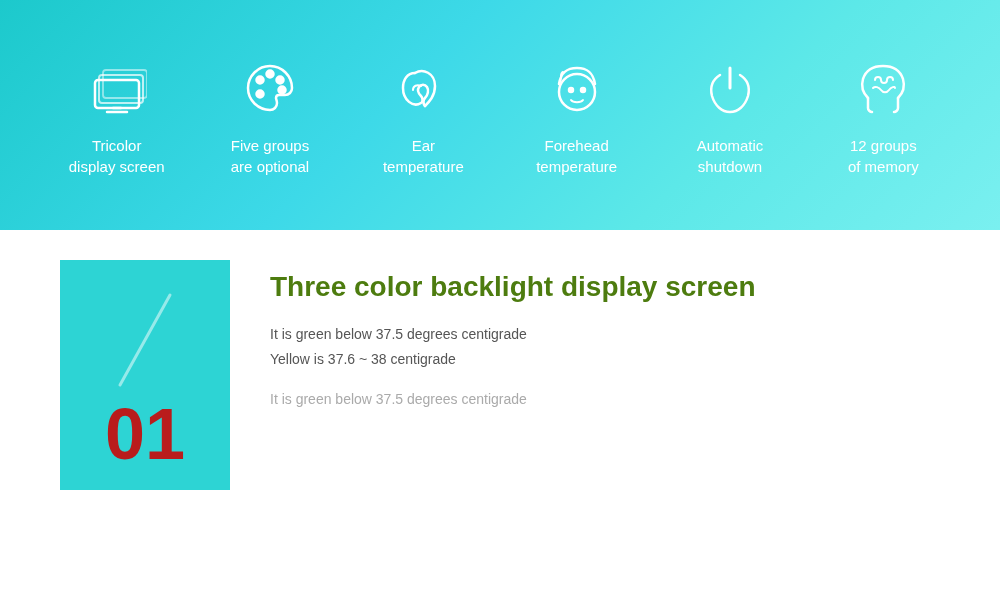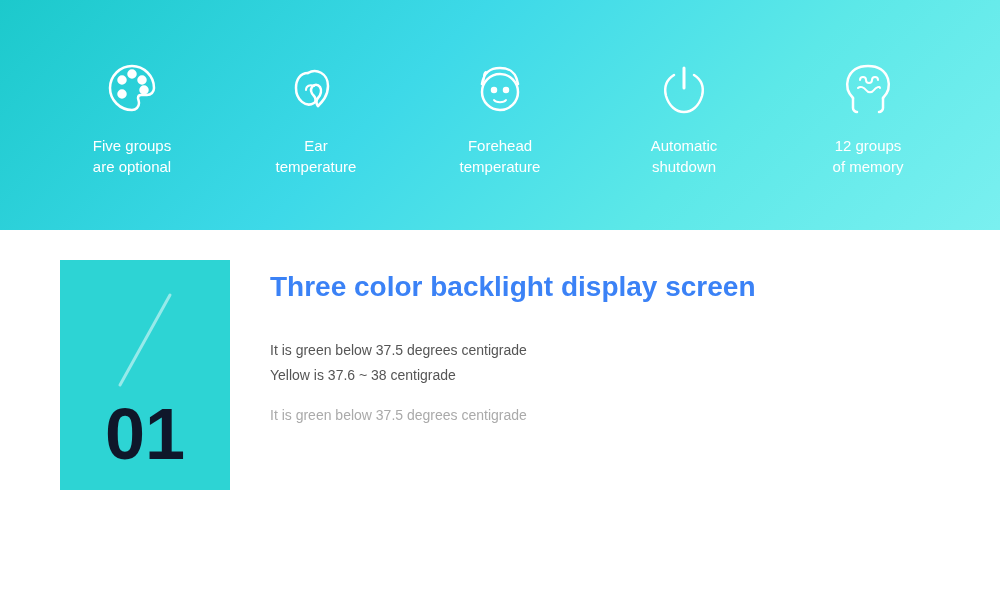--- a/index.html
+++ b/index.html
@@ -99,35 +99,35 @@
     }
 
     .diagonal-line svg {
       width: 80px;
       height: 100px;
     }
 
     .big-number {
       font-size: 72px;
       font-weight: bold;
-      color: #0f172a;
+      color: #b91c1c;
       line-height: 1;
       z-index: 1;
     }
 
     .content-area {
       flex: 1;
       padding-top: 10px;
     }
 
     .section-title {
       font-size: 28px;
       font-weight: bold;
-      color: #3b82f6;
-      margin-bottom: 34px;
+      color: #4d7c0f;
+      margin-bottom: 18px;
       line-height: 1.2;
     }
 
     .description-text {
       font-size: 14px;
       color: #555;
       line-height: 1.8;
       margin-bottom: 16px;
     }
 
@@ -152,20 +152,36 @@
       width: 180px;
       height: 220px;
     }
   </style>
 </head>
 <body>
 
 <div class="top-banner">
   <div class="features-row">
 
+    <div class="feature-item">
+      <div class="feature-icon">
+        <svg viewBox="0 0 60 60">
+
+          <rect x="8" y="22" width="44" height="28" rx="3" stroke="white" stroke-width="2.5" fill="none"></rect>
+          <rect x="12" y="17" width="44" height="28" rx="3" stroke="white" stroke-width="2" fill="none" opacity="0.7"></rect>
+          <rect x="16" y="12" width="44" height="28" rx="3" stroke="white" stroke-width="1.8" fill="none" opacity="0.5"></rect>
+          <line x1="26" y1="50" x2="34" y2="50" stroke="white" stroke-width="2.5"></line>
+          <line x1="20" y1="54" x2="40" y2="54" stroke="white" stroke-width="2.5"></line>
+        </svg>
+      </div>
+      <div class="feature-label">
+        <span>Tricolor</span><br>
+        <span>display screen</span>
+      </div>
+    </div>
 
     <div class="feature-item">
       <div class="feature-icon">
         <svg viewBox="0 0 60 60">
 
           <path d="M30 8 C18 8, 8 18, 8 30 C8 42, 18 52, 30 52 C34 52, 37 49, 37 45 C37 43, 36 41, 36 40 C36 38, 37 37, 39 37 L45 37 C49 37, 52 34, 52 30 C52 18, 42 8, 30 8 Z" stroke="white" stroke-width="2.5" fill="none"></path>
           <circle cx="20" cy="22" r="3.5" fill="white"></circle>
           <circle cx="30" cy="16" r="3.5" fill="white"></circle>
           <circle cx="40" cy="22" r="3.5" fill="white"></circle>
           <circle cx="42" cy="32" r="3.5" fill="white"></circle>

